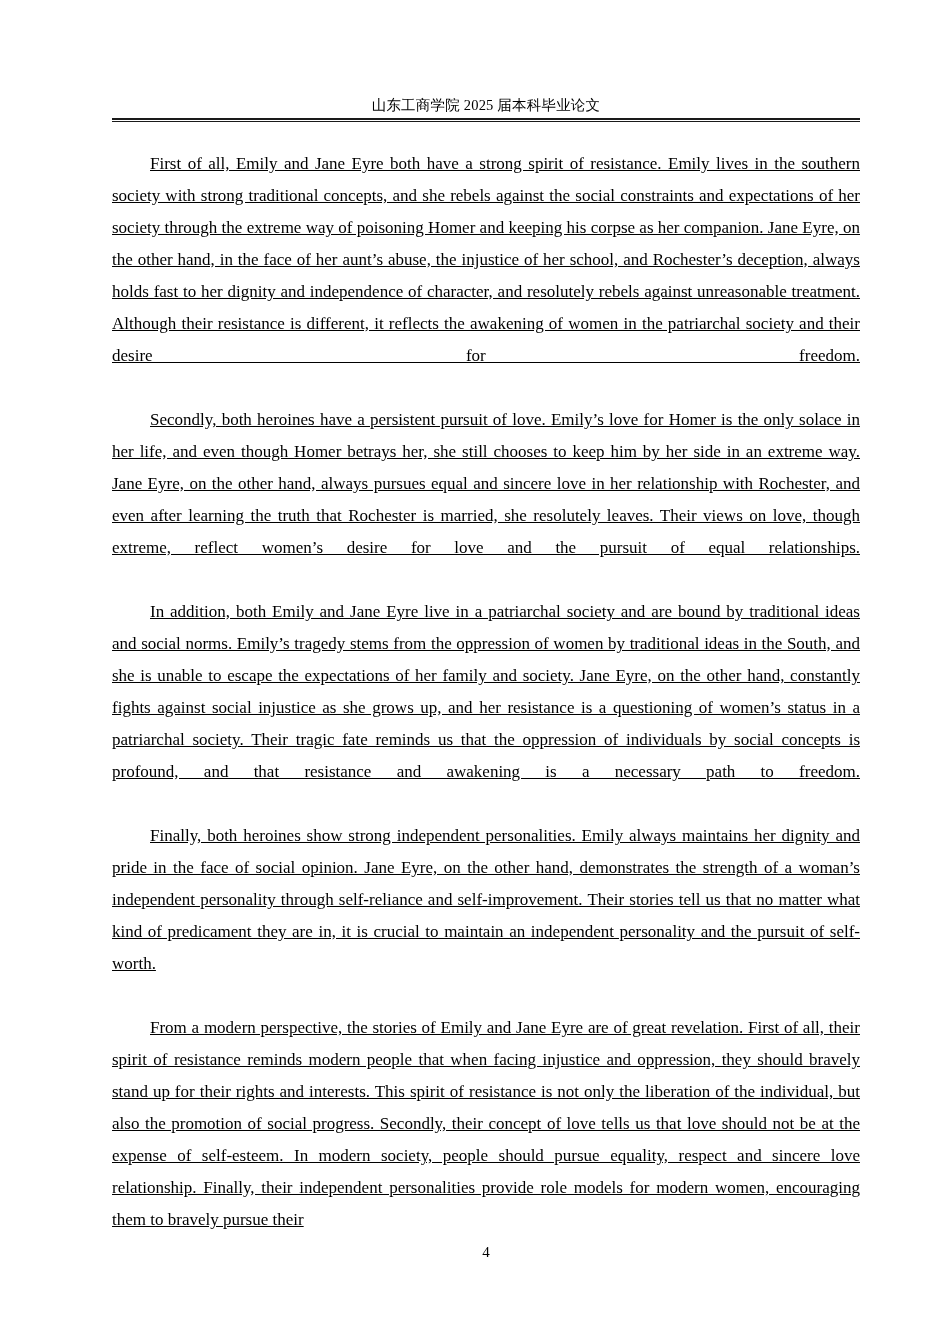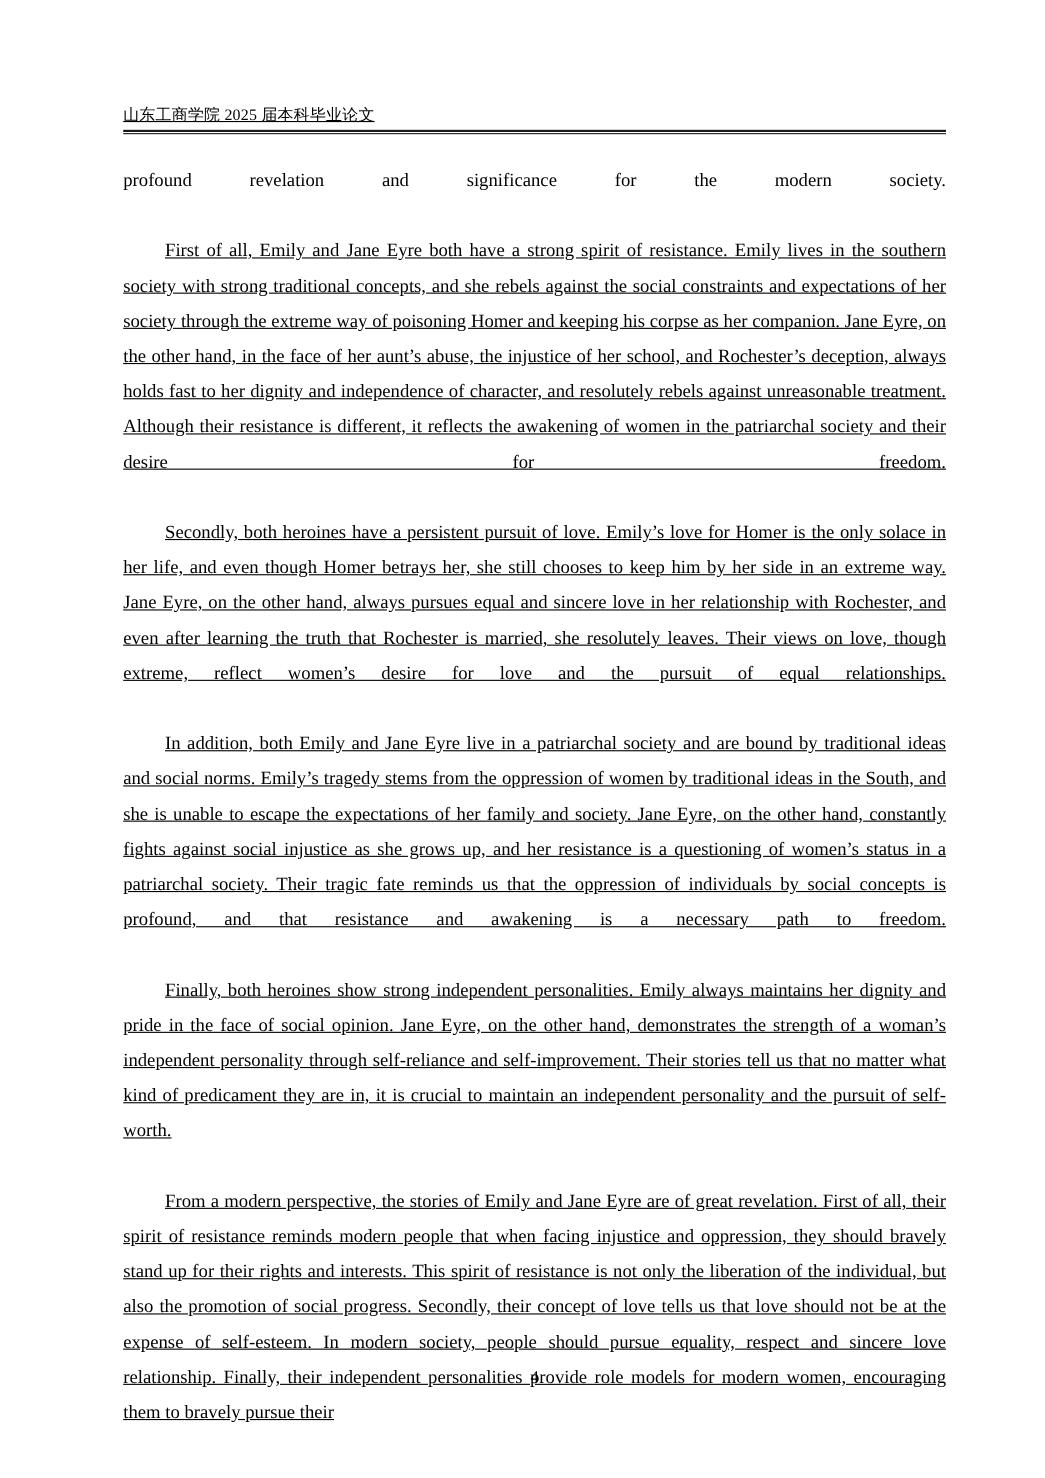--- a/index.html
+++ b/index.html
@@ -24,21 +24,21 @@
     overflow: hidden;
     box-sizing: border-box;
   }
 
   
   .page-header {
     position: absolute;
     left: 112px;
     top: 96px;
     width: 748px;
-    text-decoration: underline;
+    text-align: center;
   }
 
   .page-header-text {
     display: block;
     font-family: "Liberation Serif", "DejaVu Serif", serif;
     font-size: 14.5px;
     line-height: 18px;
     color: #000000;
     letter-spacing: 0.2px;
     white-space: nowrap;
@@ -135,21 +135,20 @@
   <div class="page-header">
     <span class="page-header-text">山东工商学院 2025 届本科毕业论文</span>
   </div>
 
   <div class="header-rule">
     <div class="rule-thick"></div>
     <div class="rule-thin"></div>
   </div>
 
   <div class="body-block">
-      <p class="para continued">profound revelation and significance for the modern society.</p>
       <p class="para indented">First of all, Emily and Jane Eyre both have a strong spirit of resistance. Emily lives in the southern society with strong traditional concepts, and she rebels against the social constraints and expectations of her society through the extreme way of poisoning Homer and keeping his corpse as her companion. Jane Eyre, on the other hand, in the face of her aunt’s abuse, the injustice of her school, and Rochester’s deception, always holds fast to her dignity and independence of character, and resolutely rebels against unreasonable treatment. Although their resistance is different, it reflects the awakening of women in the patriarchal society and their desire for freedom.</p>
       <p class="para indented">Secondly, both heroines have a persistent pursuit of love. Emily’s love for Homer is the only solace in her life, and even though Homer betrays her, she still chooses to keep him by her side in an extreme way. Jane Eyre, on the other hand, always pursues equal and sincere love in her relationship with Rochester, and even after learning the truth that Rochester is married, she resolutely leaves. Their views on love, though extreme, reflect women’s desire for love and the pursuit of equal relationships.</p>
       <p class="para indented">In addition, both Emily and Jane Eyre live in a patriarchal society and are bound by traditional ideas and social norms. Emily’s tragedy stems from the oppression of women by traditional ideas in the South, and she is unable to escape the expectations of her family and society. Jane Eyre, on the other hand, constantly fights against social injustice as she grows up, and her resistance is a questioning of women’s status in a patriarchal society. Their tragic fate reminds us that the oppression of individuals by social concepts is profound, and that resistance and awakening is a necessary path to freedom.</p>
       <p class="para indented">Finally, both heroines show strong independent personalities. Emily always maintains her dignity and pride in the face of social opinion. Jane Eyre, on the other hand, demonstrates the strength of a woman’s independent personality through self-reliance and self-improvement. Their stories tell us that no matter what kind of predicament they are in, it is crucial to maintain an independent personality and the pursuit of self-worth.</p>
       <p class="para indented clipped">From a modern perspective, the stories of Emily and Jane Eyre are of great revelation. First of all, their spirit of resistance reminds modern people that when facing injustice and oppression, they should bravely stand up for their rights and interests. This spirit of resistance is not only the liberation of the individual, but also the promotion of social progress. Secondly, their concept of love tells us that love should not be at the expense of self-esteem. In modern society, people should pursue equality, respect and sincere love relationship. Finally, their independent personalities provide role models for modern women, encouraging them to bravely pursue their</p>
     </div>
 
   <div class="page-footer">
     <span class="page-number">4</span>
   </div>

